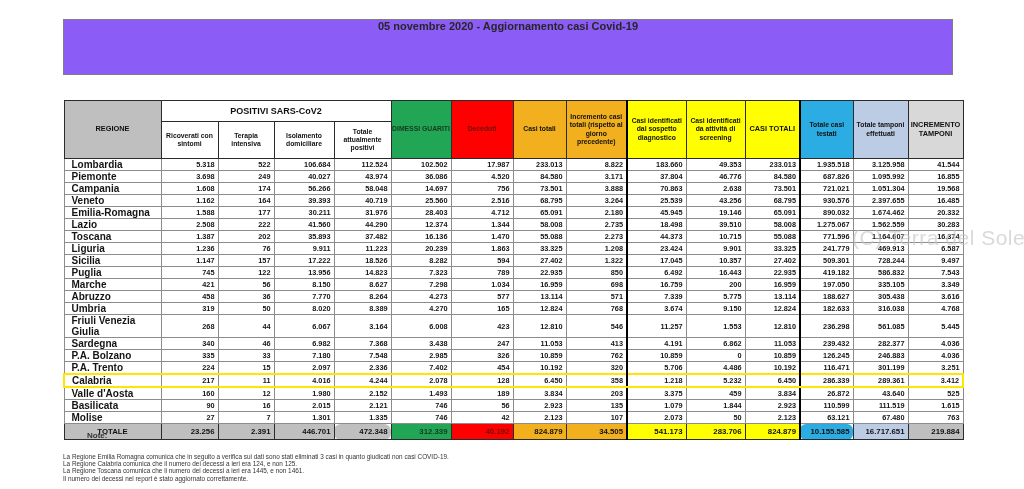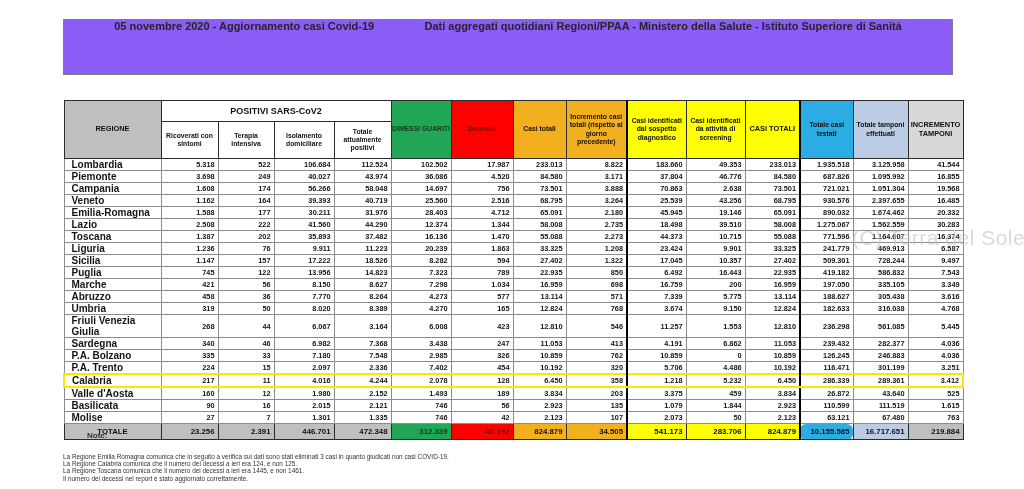--- a/index.html
+++ b/index.html
@@ -43,21 +43,20 @@
   .watermark {
     position:absolute; left:852px; top:226px; white-space:nowrap;
     font-size:21px; color:#c3c3c3; opacity:0.62; letter-spacing:0.5px;
   }
 </style>
 </head>
 <body>
 
 <div class="title-box">
   <div>05 novembre 2020 - Aggiornamento casi Covid-19</div>
-  <div>Dati aggregati quotidiani Regioni/PPAA - Ministero della Salute - Istituto Superiore di Sanità</div>
 </div>
 
 <table class="covid" id="covid-table">
     <colgroup>
       <col style="width: 97px;">
       <col style="width: 57px;">
       <col style="width: 56px;">
       <col style="width: 60px;">
       <col style="width: 57px;">
       <col style="width: 60px;">
@@ -449,21 +448,21 @@
         <td class="num grpR">2.123</td>
         <td class="num">63.121</td>
         <td class="num">67.480</td>
         <td class="num">763</td>
       </tr>
       <tr class="total-row">
         <td class="region" style="background: rgb(191, 191, 191); color: rgb(17, 17, 17);">TOTALE</td>
         <td class="num" style="background: rgb(191, 191, 191); color: rgb(17, 17, 17);">23.256</td>
         <td class="num" style="background: rgb(191, 191, 191); color: rgb(17, 17, 17); text-align: right;">2.391</td>
         <td class="num" style="background: rgb(191, 191, 191); color: rgb(17, 17, 17);">446.701</td>
-        <td class="num" style="background: rgb(191, 191, 191); color: rgb(17, 17, 17);">472.348</td>
+        <td class="num" style="background: rgb(191, 191, 191); color: rgb(17, 17, 17); border-radius: 7px;">472.348</td>
         <td class="num" style="background: rgb(33, 166, 86); color: rgb(23, 56, 31);">312.339</td>
         <td class="num" style="background: rgb(254, 0, 0); color: rgb(105, 19, 7);">40.192</td>
         <td class="num" style="background: rgb(242, 176, 30); color: rgb(17, 17, 17);">824.879</td>
         <td class="num" style="background: rgb(242, 176, 30); color: rgb(17, 17, 17);">34.505</td>
         <td class="num grpL" style="background: rgb(255, 255, 0); color: rgb(17, 17, 17);">541.173</td>
         <td class="num" style="background: rgb(255, 255, 0); color: rgb(17, 17, 17);">283.706</td>
         <td class="num grpR" style="background: rgb(255, 255, 0); color: rgb(17, 17, 17);">824.879</td>
         <td class="num" style="background: rgb(43, 172, 226); color: rgb(17, 17, 17); border-radius: 6px;">10.155.585</td>
         <td class="num" style="background: rgb(188, 204, 228); color: rgb(17, 17, 17);">16.717.651</td>
         <td class="num" style="background: rgb(191, 191, 191); color: rgb(17, 17, 17);">219.884</td>

